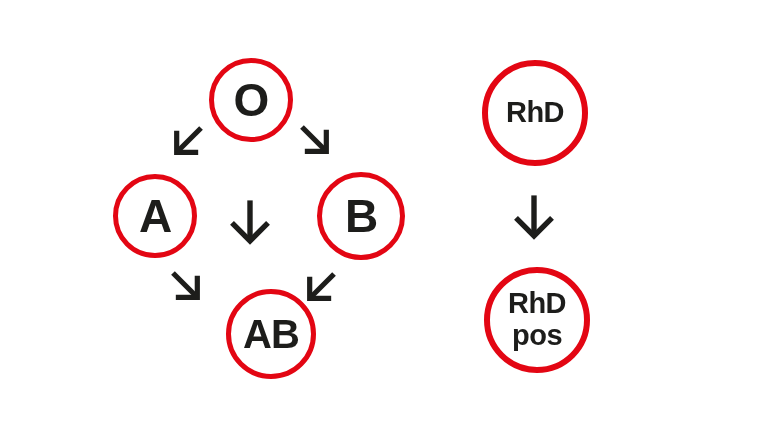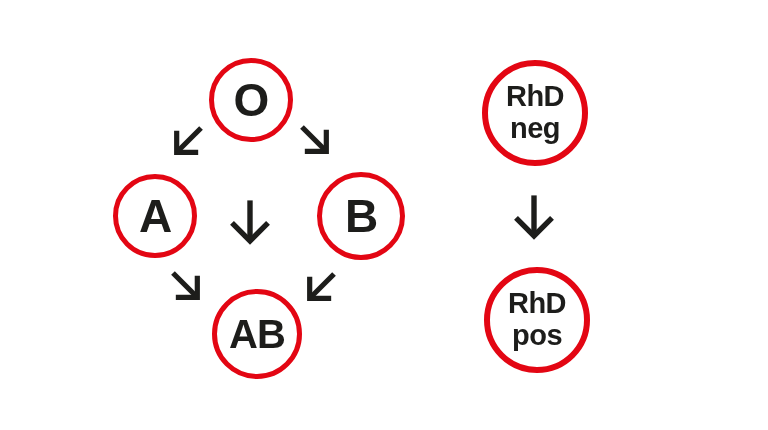--- a/index.html
+++ b/index.html
@@ -57,21 +57,21 @@
   .arrow-diag   { width: 48px; height: 48px; }
   .arrow-down   { width: 54px; height: 54px; }
   .rot0   { transform: translate(-50%, -50%); }
   .rot45  { transform: translate(-50%, -50%) rotate(45deg); }   
   .rotm45 { transform: translate(-50%, -50%) rotate(-45deg); }  
 
   
   #node-o        { left: 251px; top: 100px; }
   #node-a        { left: 155px; top: 216px; }
   #node-b        { left: 361px; top: 216px; }
-  #node-ab       { left: 257px; top: 334px; }
+  #node-ab       { left: 271px; top: 334px; }
   #node-rhd-neg  { left: 535px; top: 113px; }
   #node-rhd-pos  { left: 537px; top: 320px; }
 
   #arrow-o-a     { left: 188px; top: 141px; }
   #arrow-o-b     { left: 315px; top: 140px; }
   #arrow-a-b-mid { left: 250px; top: 222px; }
   #arrow-a-ab    { left: 186px; top: 286px; }
   #arrow-b-ab    { left: 321px; top: 287px; }
   #arrow-rhd     { left: 534px; top: 217px; }
 </style>
@@ -119,21 +119,20 @@
   </div>
   <div class="arrow arrow-diag rot45" id="arrow-b-ab">
     <svg viewBox="0 0 60 60" aria-hidden="true">
       <path d="M30 7 L30 49" stroke="currentColor" stroke-width="6.5" fill="none"></path>
       <path d="M11 31 L30 50 L49 31" stroke="currentColor" stroke-width="6.5" fill="none" stroke-linejoin="miter"></path>
     </svg>
   </div>
 
   <div class="node node-rhd" id="node-rhd-neg">
     <span>RhD</span>
-    <span>neg</span>
   </div>
   <div class="arrow arrow-down rot0" id="arrow-rhd">
     <svg viewBox="0 0 60 60" aria-hidden="true">
       <path d="M30 6 L30 50" stroke="currentColor" stroke-width="6" fill="none"></path>
       <path d="M10 31 L30 51 L50 31" stroke="currentColor" stroke-width="6" fill="none" stroke-linejoin="miter"></path>
     </svg>
   </div>
   <div class="node node-rhd" id="node-rhd-pos">
     <span>RhD</span>
     <span>pos</span>

